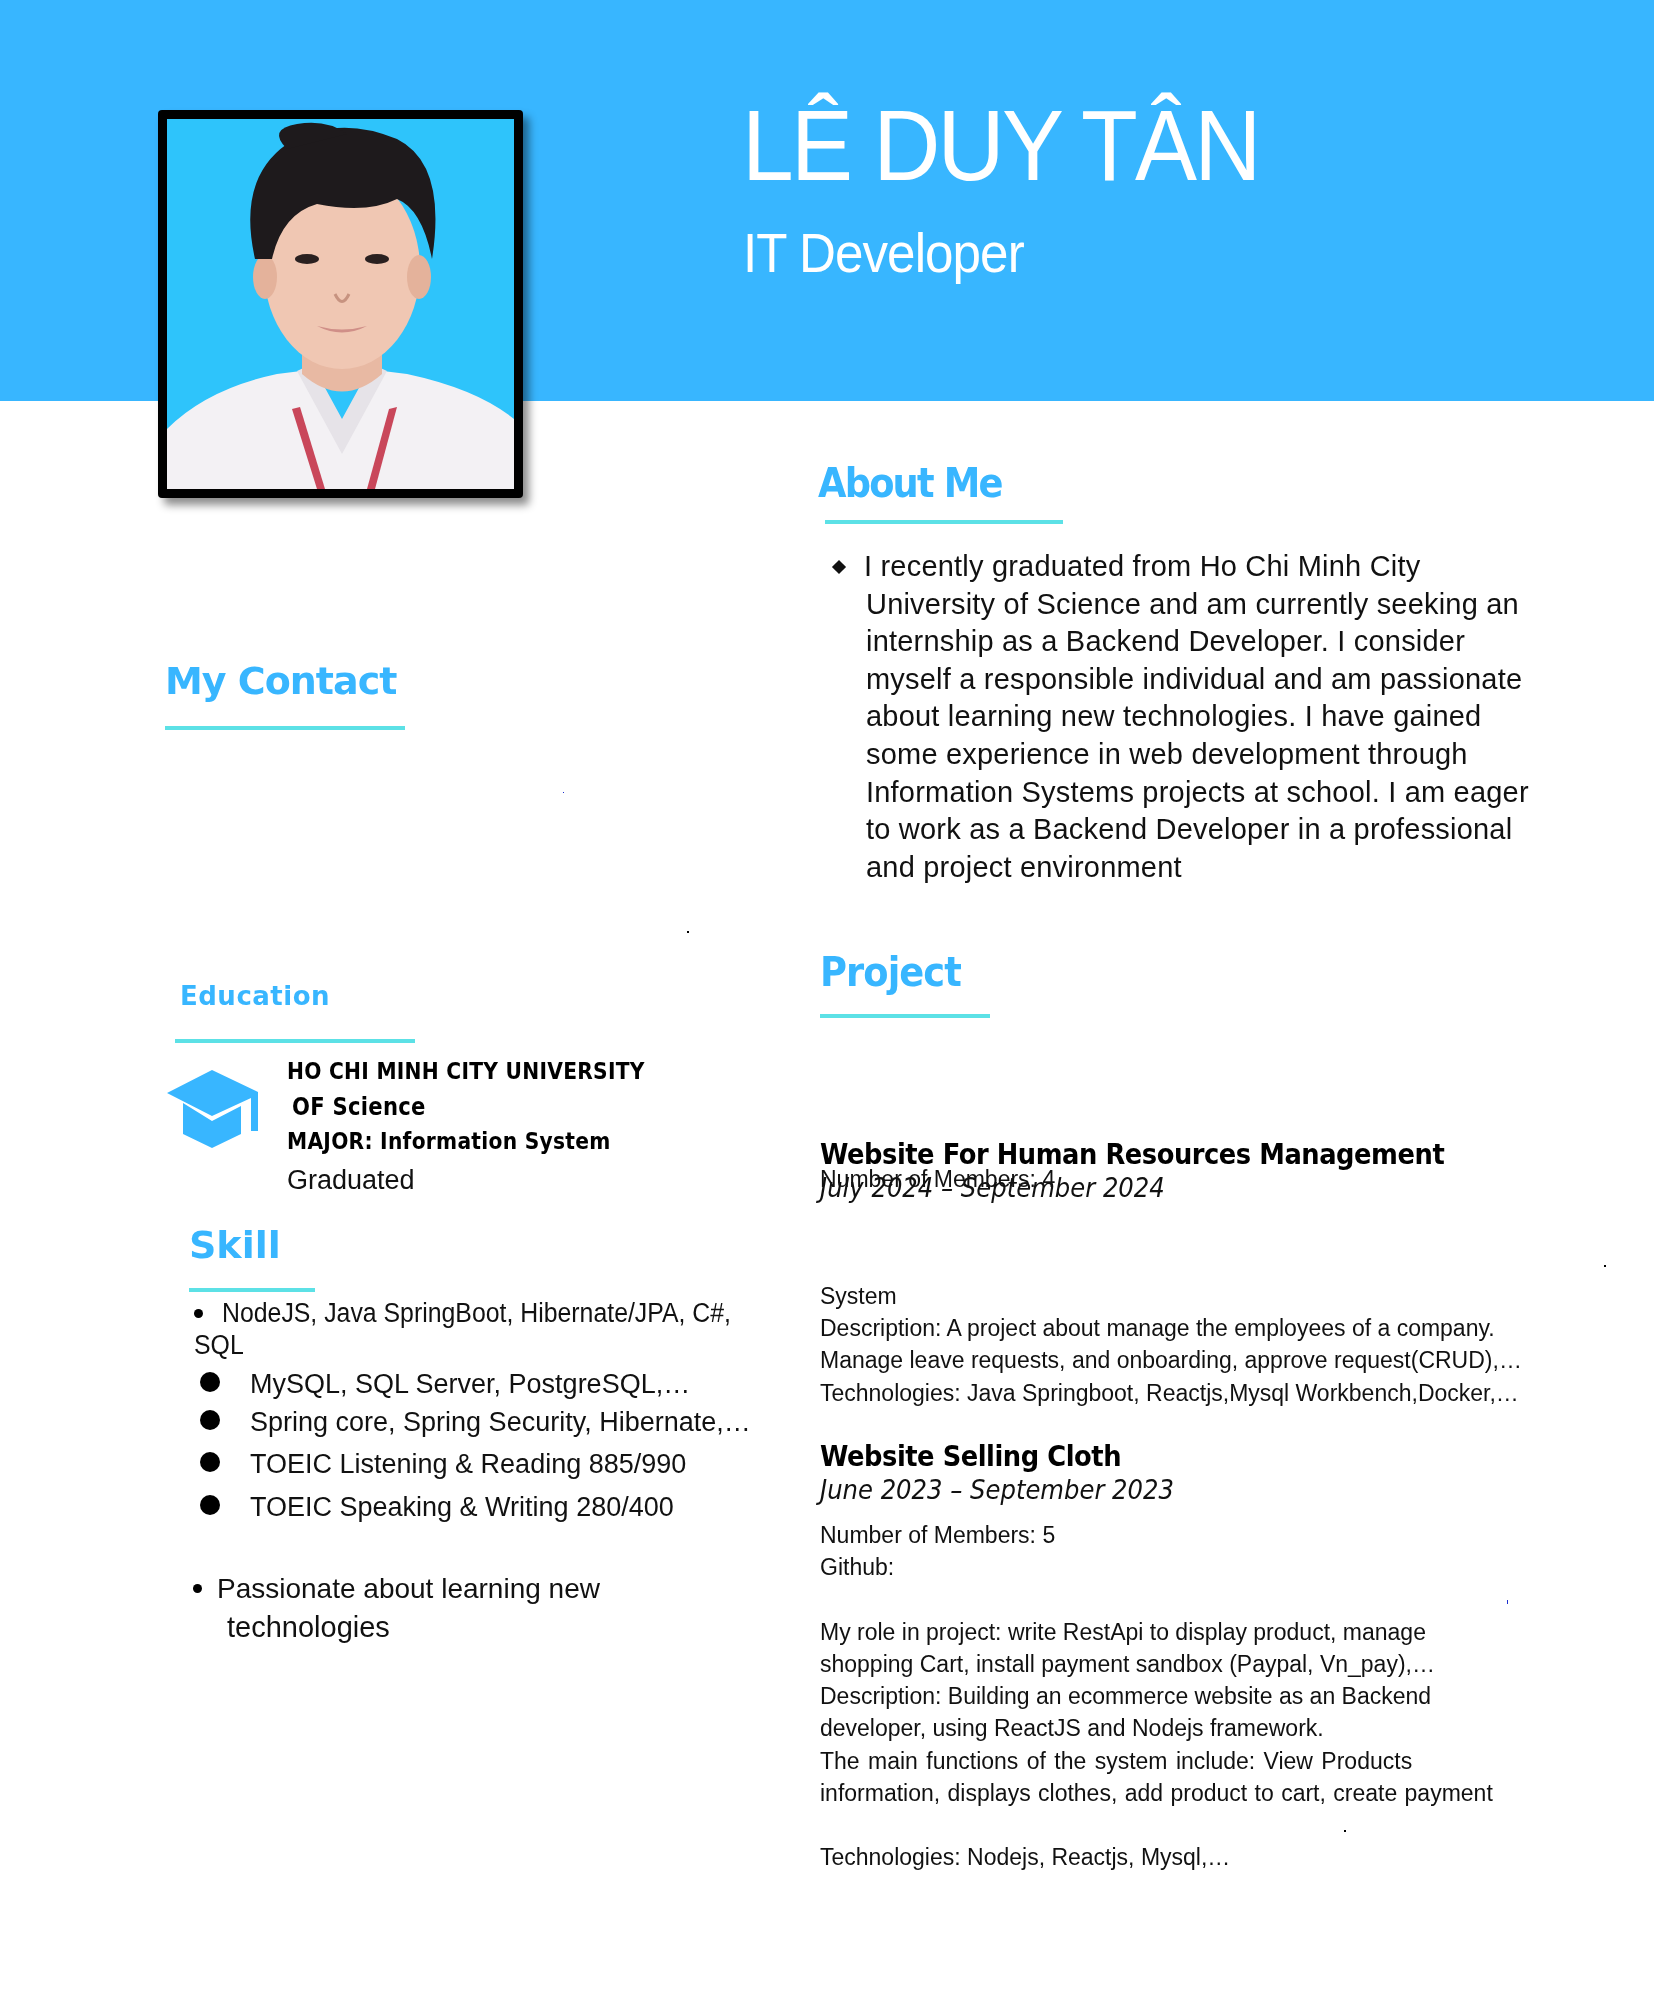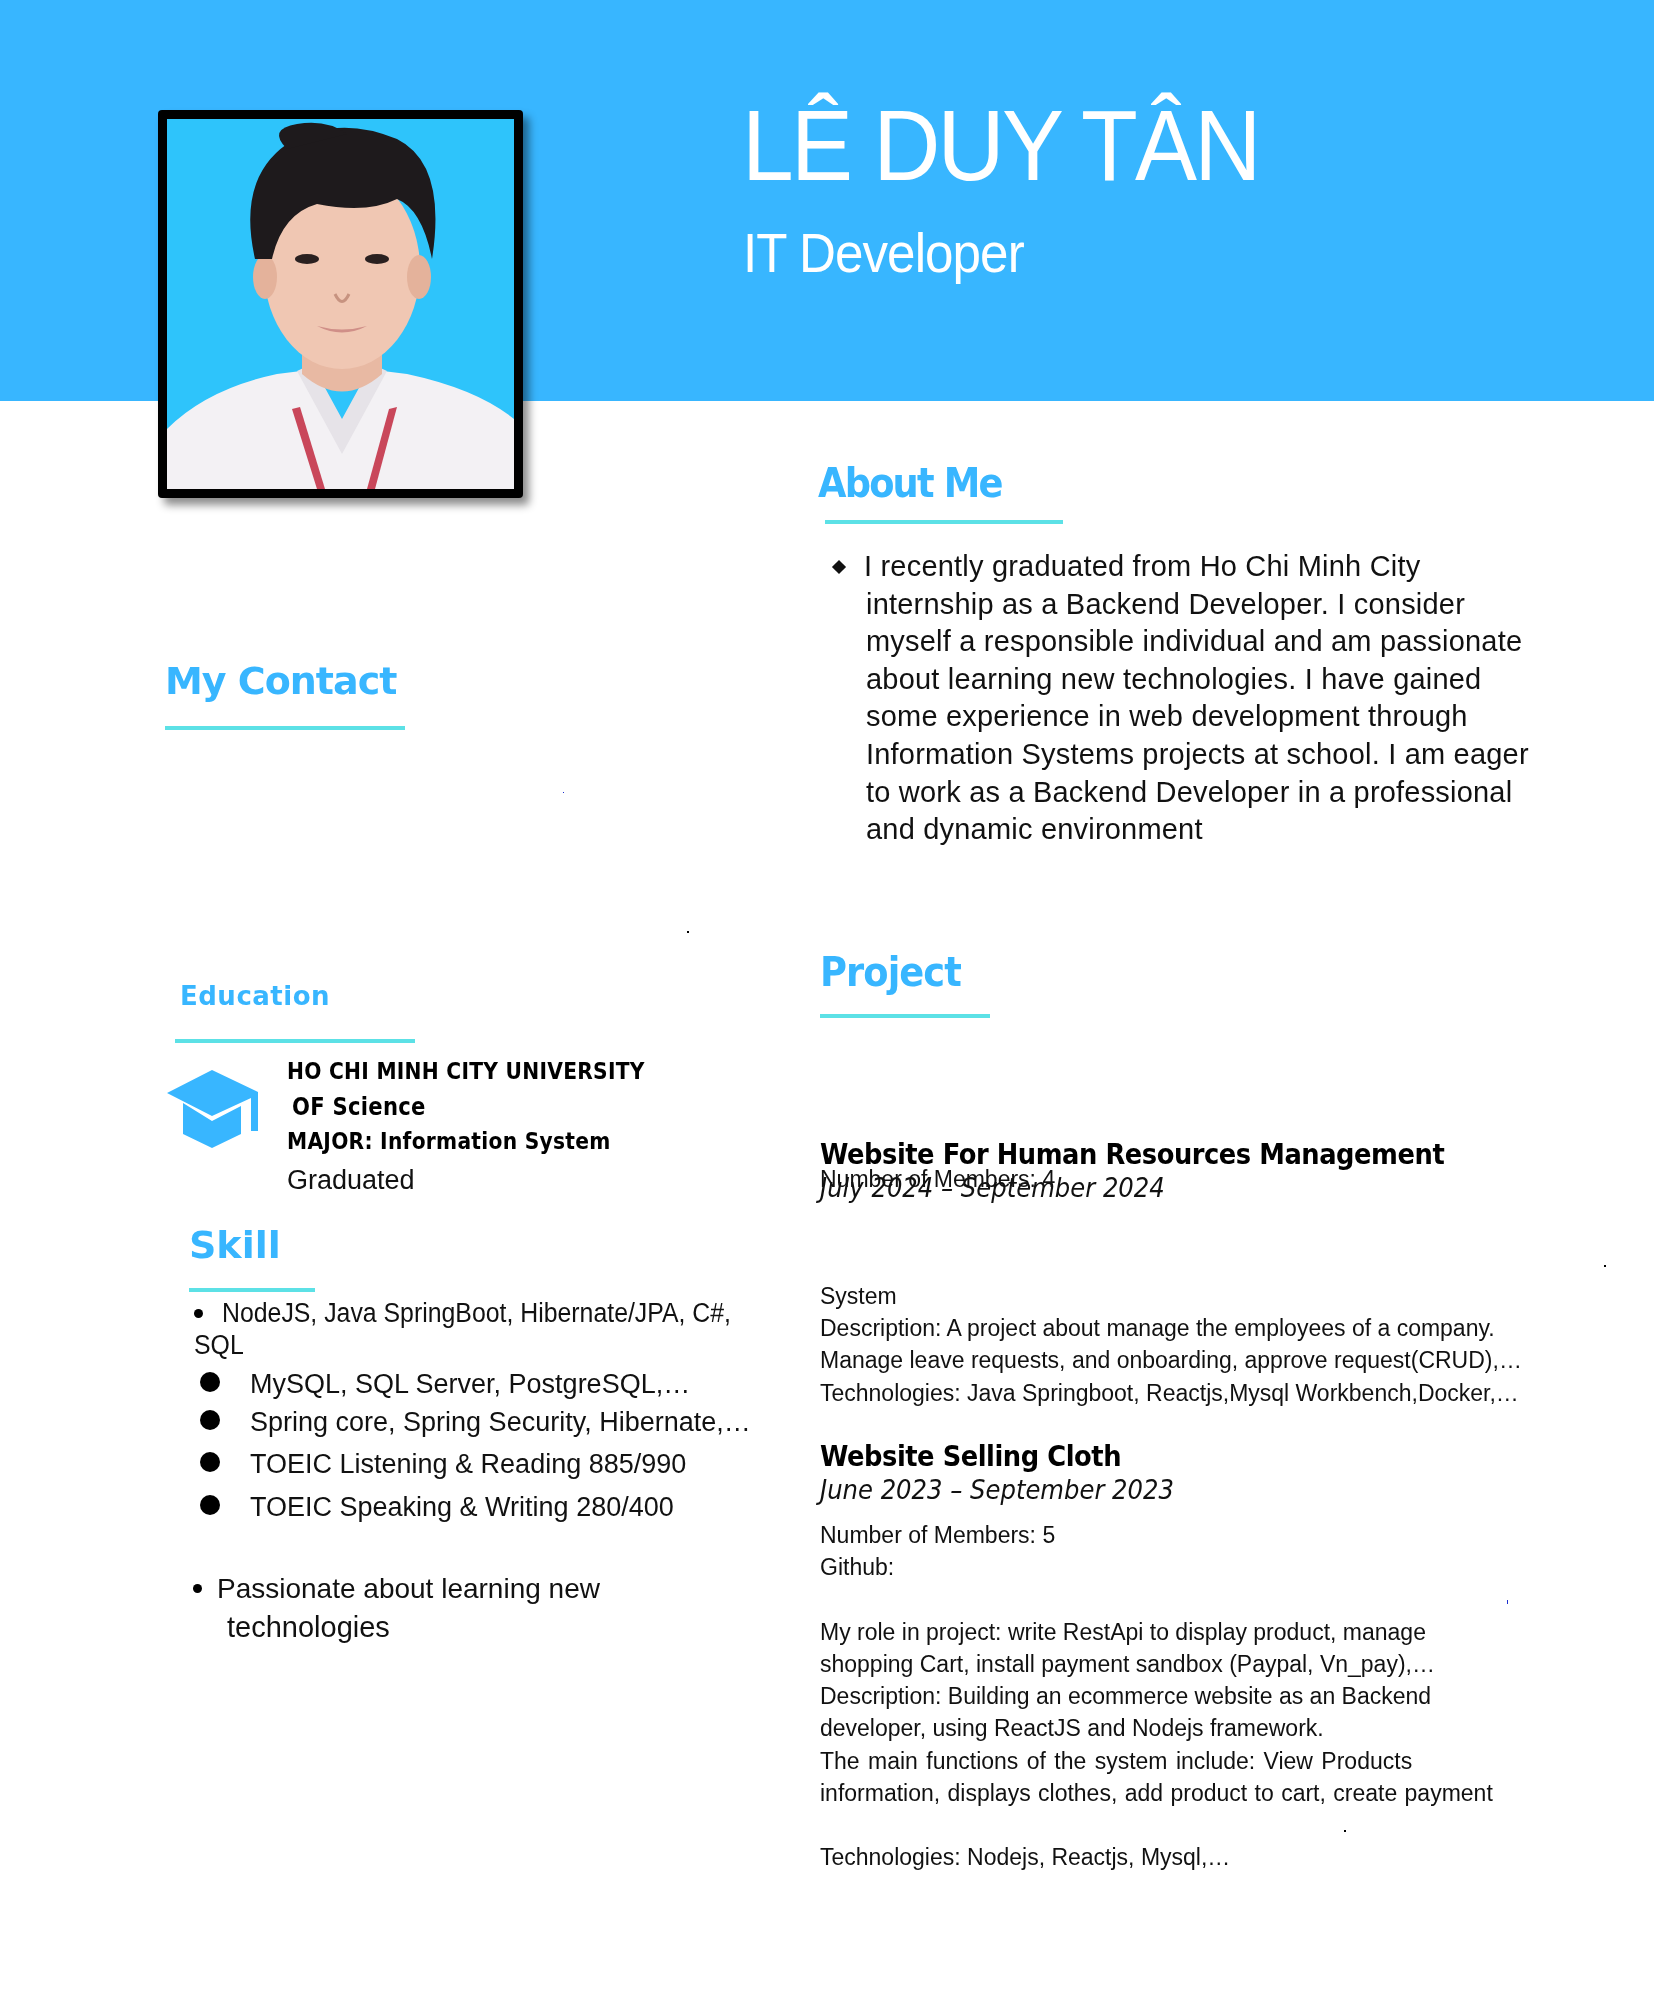--- a/index.html
+++ b/index.html
@@ -211,27 +211,28 @@
 
 <div class="name">LÊ DUY TÂN</div>
 <div class="job-title">IT Developer</div>
 
 <div class="section-heading" style="left:818px; top:463px; font-size:40px; letter-spacing:-2px; transform:scaleX(0.92); transform-origin:left top;">About Me</div>
 <div class="underline" style="left:825px; top:520px; width:238px;"></div>
 
 <div class="about-bullet"></div>
 <div class="about-text">
   <span class="about-line" style="margin-left:-2px;">I recently graduated from Ho Chi Minh City</span>
+  <span class="about-line">University of Science and am currently seeking an</span>
   <span class="about-line">internship as a Backend Developer. I consider</span>
   <span class="about-line">myself a responsible individual and am passionate</span>
   <span class="about-line">about learning new technologies. I have gained</span>
   <span class="about-line">some experience in web development through</span>
   <span class="about-line">Information Systems projects at school. I am eager</span>
   <span class="about-line">to work as a Backend Developer in a professional</span>
-  <span class="about-line">and dynamic environment</span>
+  <span class="about-line">and project environment</span>
 </div>
 
 <div class="section-heading" style="left:165px; top:662px; font-size:38px; letter-spacing:-1px;">My Contact</div>
 <div class="underline" style="left:165px; top:726px; width:240px;"></div>
 <div class="speck" style="left:563px; top:792px; background:#1a2fd0; width:1px; height:1px;"></div>
 <div class="speck" style="left:687px; top:931px;"></div>
 
 <div class="section-heading" style="left:820px; top:952px; font-size:40px; letter-spacing:-1px; transform:scaleX(0.92); transform-origin:left top;">Project</div>
 <div class="underline" style="left:820px; top:1014px; width:170px;"></div>
 

